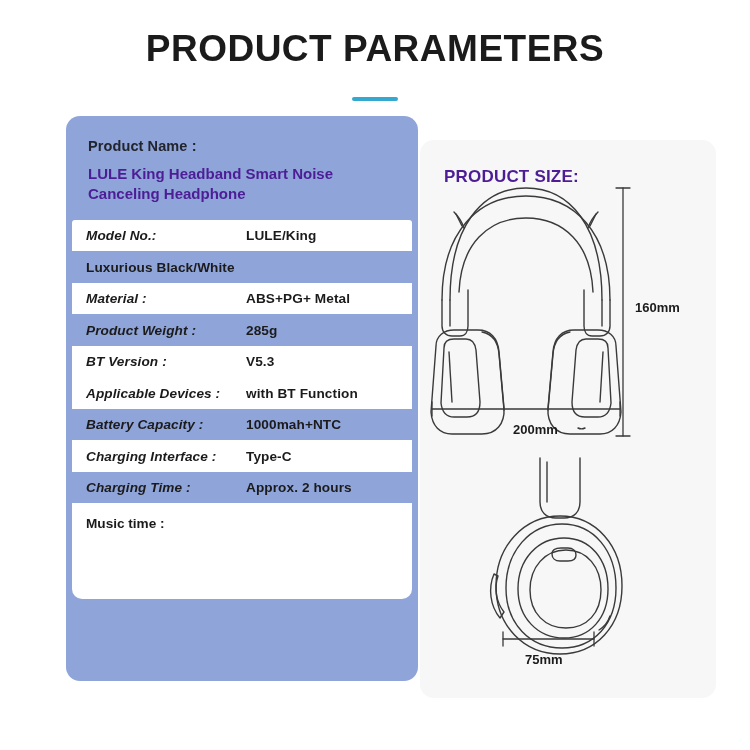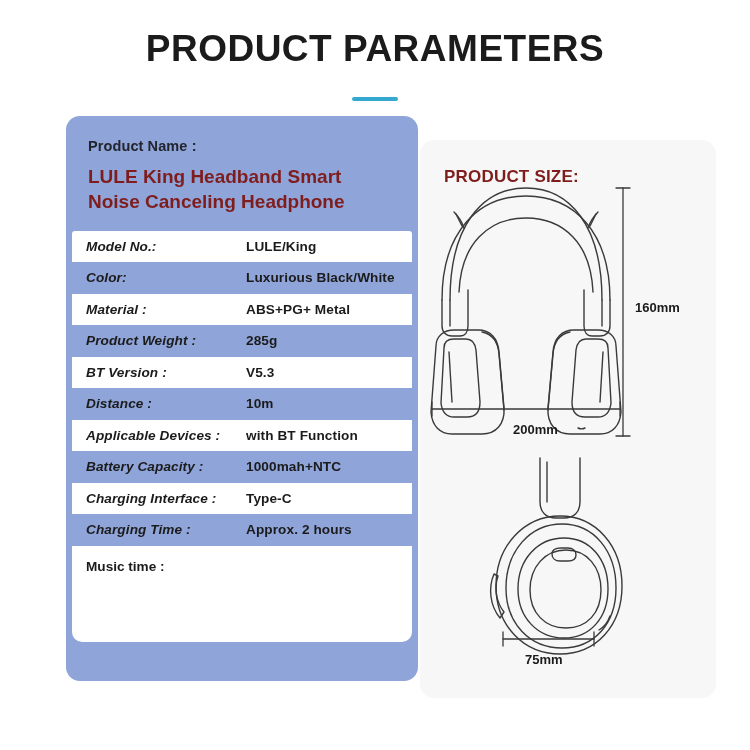--- a/index.html
+++ b/index.html
@@ -31,21 +31,21 @@
     background: #8fa4d9;
     border-radius: 14px;
     overflow: hidden;
   }
   .spec-header { padding: 22px 22px 16px 22px; }
   .spec-header .sh-label {
     font-size: 14.5px; font-weight: 700; color: #22252e; letter-spacing: .1px;
   }
   .spec-header .sh-value {
     margin-top: 10px;
-    font-size: 19px; font-weight: 700; color: #7f1d1d; line-height: 1.33;
+    font-size: 15px; font-weight: 700; color: #4c1d95; line-height: 1.33;
   }
 
   .rows { padding: 0 6px 6px 6px; }
   .row {
     display: flex; align-items: center;
     height: 31.5px;
     padding: 0 0 0 14px;
     font-size: 13.6px; font-weight: 700; color: #1b1b1b;
   }
   .row.white { background: #ffffff; }
@@ -71,21 +71,21 @@
 
   
   .size-panel {
     position: absolute; left: 420px; top: 140px;
     width: 296px; height: 558px;
     background: #f7f7f8;
     border-radius: 14px;
   }
   .size-title {
     position: absolute; left: 24px; top: 27px;
-    font-size: 17px; font-weight: 700; color: #7f1d1d; letter-spacing: .2px;
+    font-size: 17px; font-weight: 700; color: #4c1d95; letter-spacing: .2px;
   }
   .art { position: absolute; left: 0; top: 0; width: 296px; height: 558px; }
   .dim-label {
     position: absolute;
     font-size: 13px; font-weight: 700; color: #1b1b1b;
   }
   .dim-160 { left: 215px; top: 160px; }
   .dim-200 { left: 93px;  top: 282px; }
   .dim-75  { left: 105px; top: 512px; }
 </style>
@@ -104,38 +104,33 @@
       <div class="sh-value">LULE King Headband Smart Noise Canceling Headphone</div>
     </div>
 
     <div class="rows">
 
       <div class="row white first-white">
         <span class="k">Model No.:</span>
         <span class="v">LULE/King</span>
       </div>
       <div class="row blue">
-        <span class="k">Color:</span>
         <span class="v">Luxurious Black/White</span>
       </div>
       <div class="row white">
         <span class="k">Material :</span>
         <span class="v">ABS+PG+ Metal</span>
       </div>
       <div class="row blue">
         <span class="k">Product Weight :</span>
         <span class="v">285g</span>
       </div>
       <div class="row white">
         <span class="k">BT Version :</span>
         <span class="v">V5.3</span>
-      </div>
-      <div class="row blue">
-        <span class="k">Distance :</span>
-        <span class="v">10m</span>
       </div>
       <div class="row white">
         <span class="k">Applicable Devices :</span>
         <span class="v">with BT Function</span>
       </div>
       <div class="row blue">
         <span class="k">Battery Capacity :</span>
         <span class="v">1000mah+NTC</span>
       </div>
       <div class="row white">

